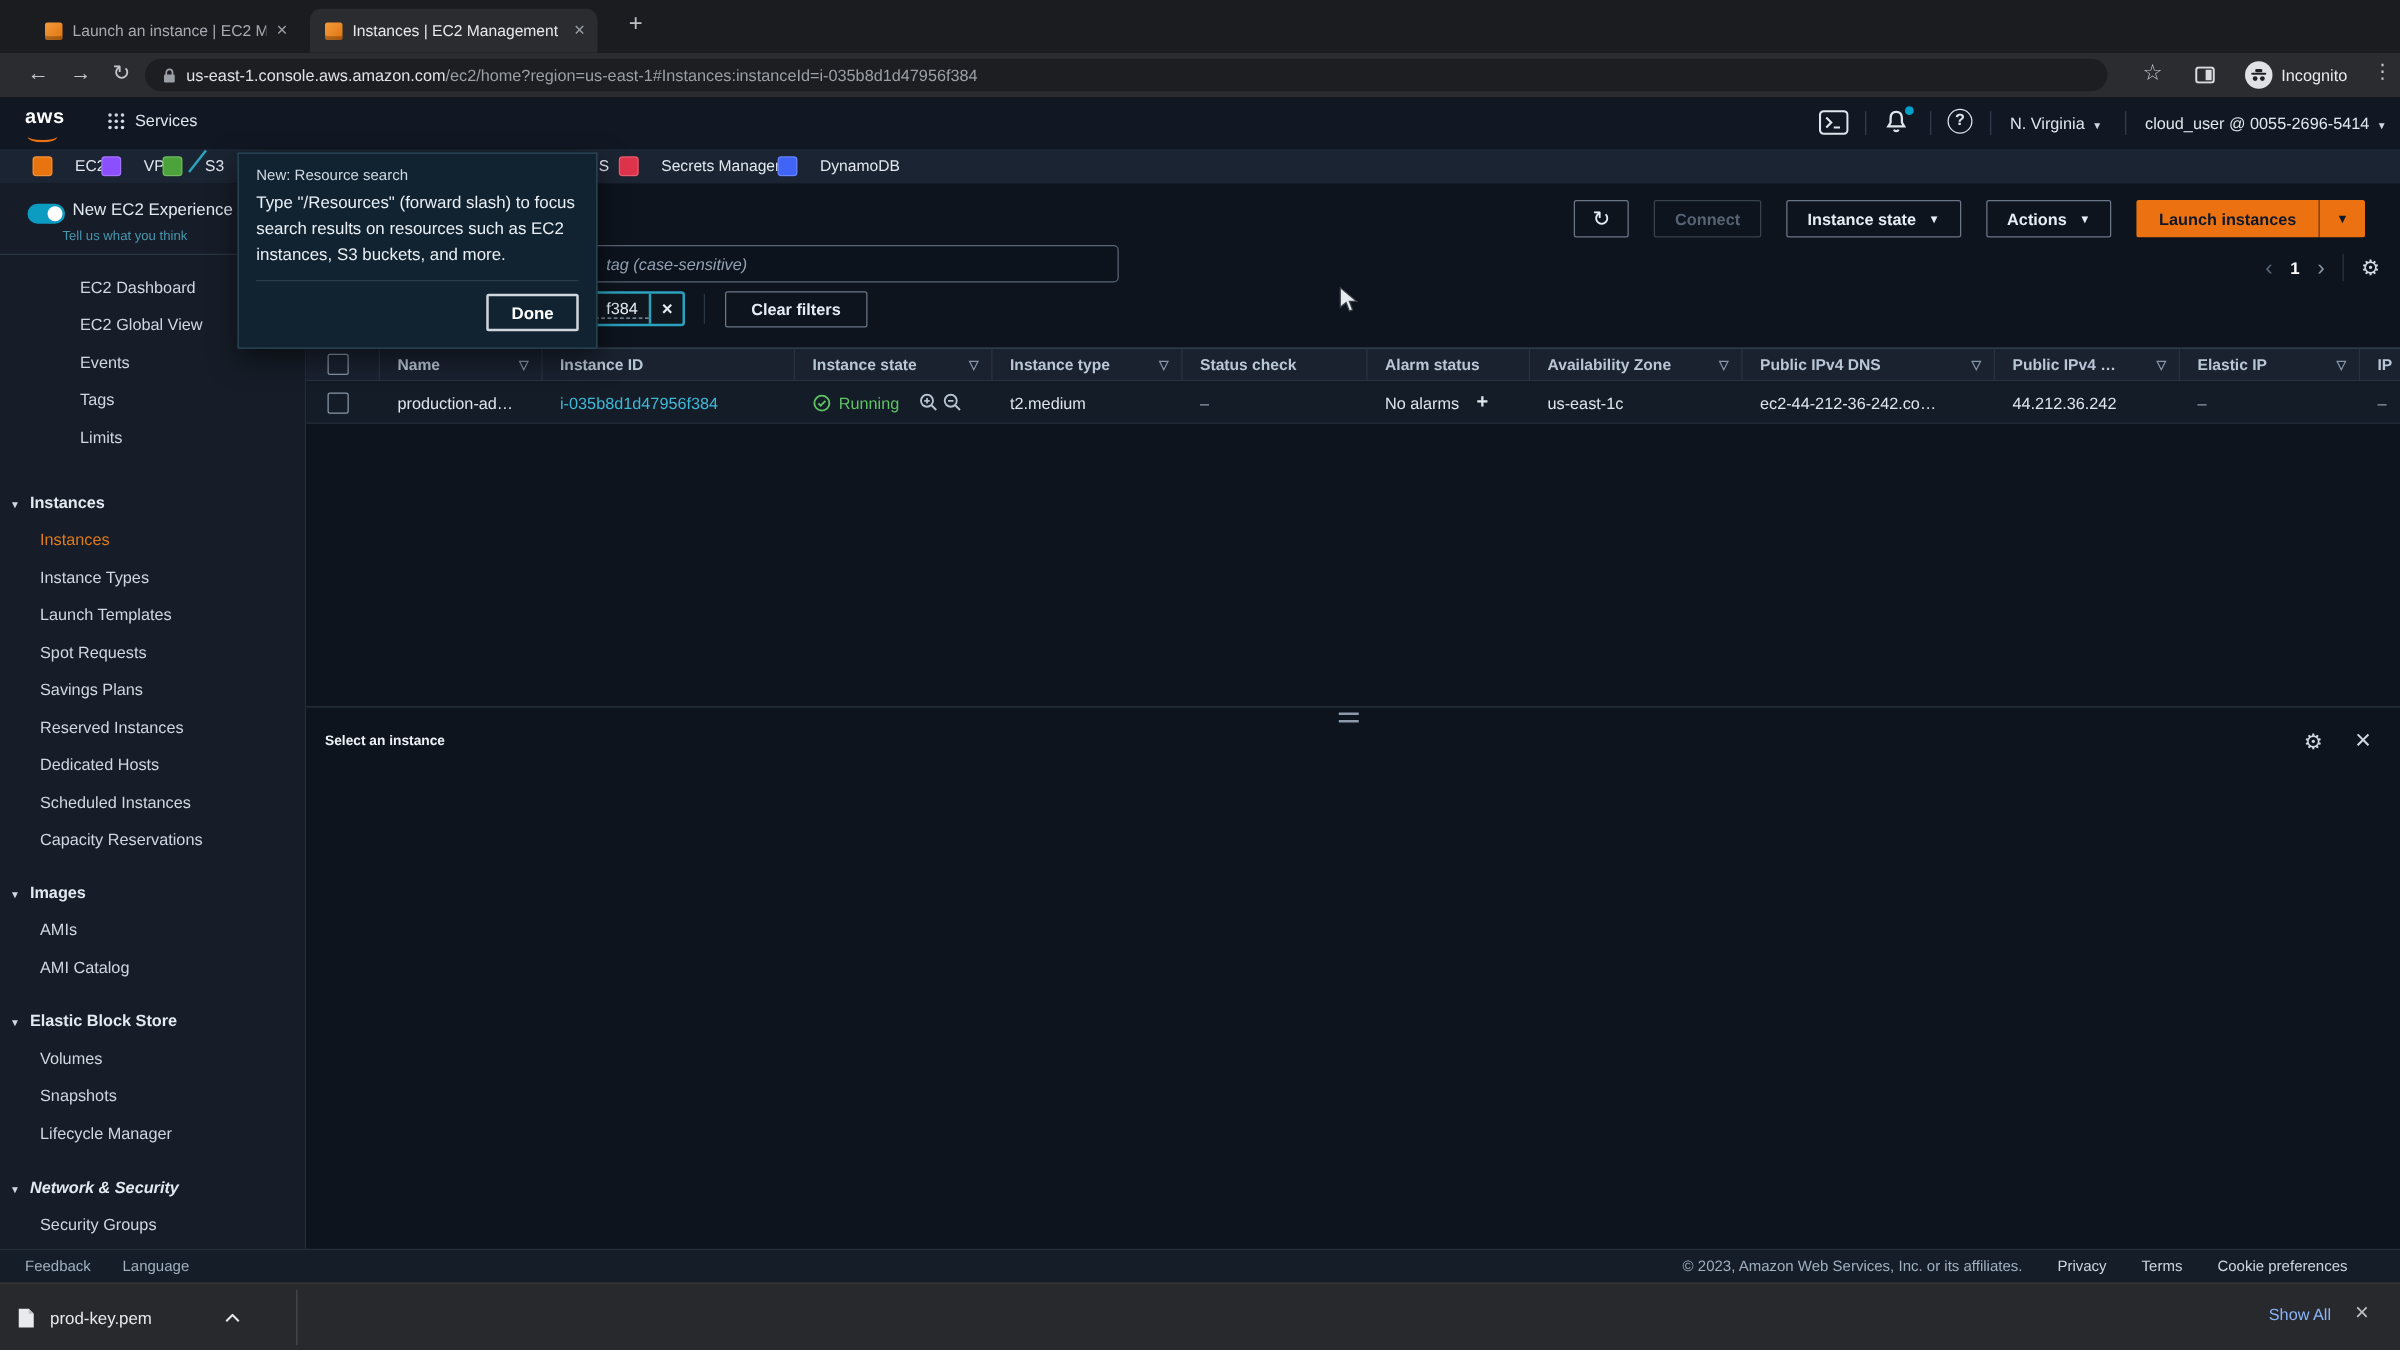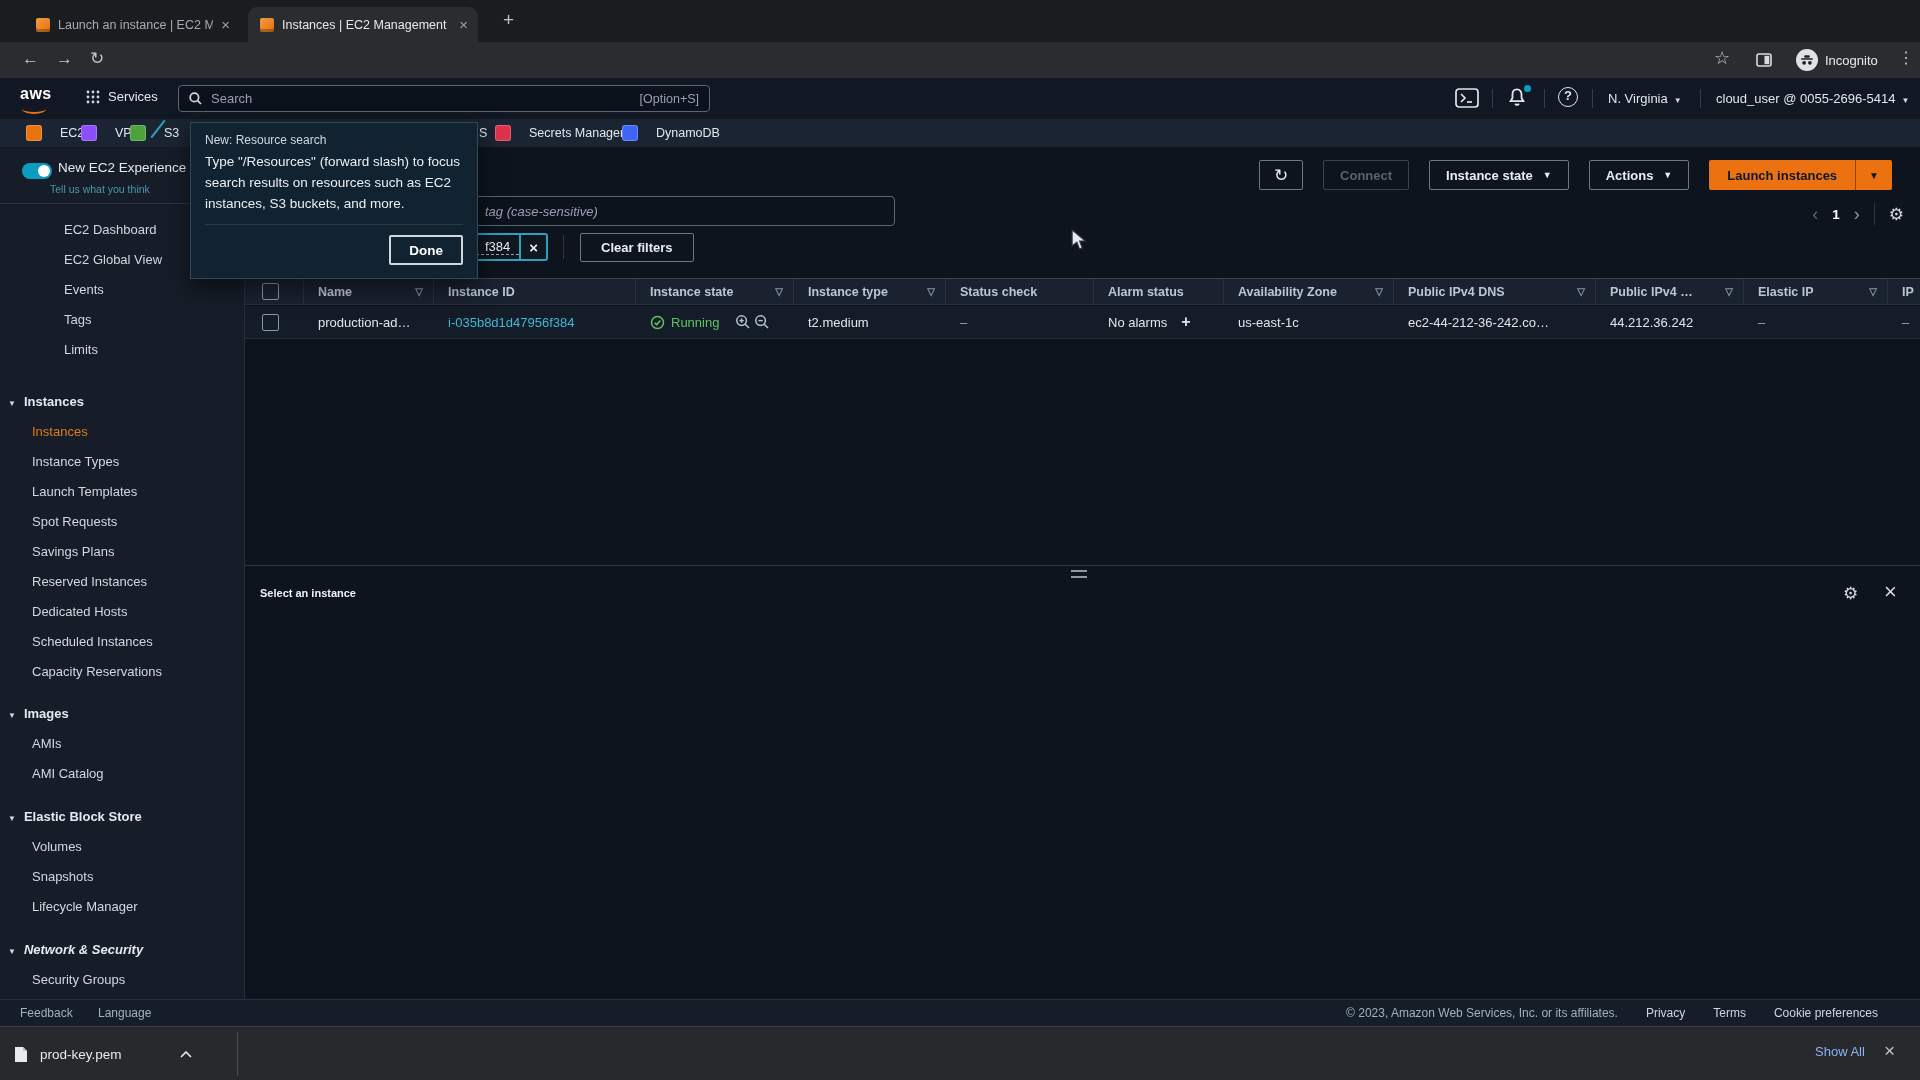--- a/index.html
+++ b/index.html
@@ -130,20 +130,28 @@
     <span class="tabtitle">Instances | EC2 Management C</span>
     <span class="tabclose">×</span>
   </div>
   <span id="newtab">+</span>
 </div>
 
 <div id="toolbar">
   <span class="navic" style="left:22px;">←</span>
   <span class="navic" style="left:56px;">→</span>
   <span class="navic" style="left:90px;">↻</span>
+  <div id="urlpill">
+    <svg width="11" height="13" viewBox="0 0 11 13" style="margin-left:14px;">
+      <path d="M3 6 V4 a2.5 2.5 0 0 1 5 0 V6" stroke="#9aa0a6" stroke-width="1.4" fill="none"></path>
+      <rect x="1.2" y="5.6" width="8.6" height="6.4" rx="1" fill="#9aa0a6"></rect>
+    </svg>
+    <span class="host">us-east-1.console.aws.amazon.com</span>
+      <span class="path">/ec2/home?region=us-east-1#Instances:instanceId=i-035b8d1d47956f384</span>
+  </div>
   <span class="navic" style="left:1714px;font-size:18px;top:7px;">☆</span>
   <svg class="abs" style="left:1756px;top:11px;" width="16" height="14" viewBox="0 0 16 14">
     <rect x="1" y="1" width="14" height="12" rx="2" fill="none" stroke="#d7dadf" stroke-width="1.6"></rect>
     <rect x="8.5" y="2.8" width="4.8" height="8.4" fill="#d7dadf"></rect>
   </svg>
   <div id="incog">
     <span id="incogcircle">
       <svg width="14" height="12" viewBox="0 0 14 12">
         <rect x="1" y="4.2" width="12" height="1.6" rx=".8" fill="#202124"></rect>
         <rect x="4.2" y="1.2" width="5.6" height="2.6" rx="1" fill="#202124"></rect>
@@ -166,28 +174,20 @@
           <circle cx="12" cy="2" r="1.4"></circle>
           <circle cx="2" cy="7" r="1.4"></circle>
           <circle cx="7" cy="7" r="1.4"></circle>
           <circle cx="12" cy="7" r="1.4"></circle>
           <circle cx="2" cy="12" r="1.4"></circle>
           <circle cx="7" cy="12" r="1.4"></circle>
           <circle cx="12" cy="12" r="1.4"></circle>
         </g>
     </svg>
     <span>Services</span>
-  </div>
-  <div id="navsearch">
-    <svg width="13" height="13" viewBox="0 0 13 13">
-      <circle cx="5.4" cy="5.4" r="4.2" fill="none" stroke="#cfd8e3" stroke-width="1.7"></circle>
-      <line x1="8.6" y1="8.6" x2="12" y2="12" stroke="#cfd8e3" stroke-width="1.7"></line>
-    </svg>
-    <span class="ph">Search</span>
-    <span class="kbd">[Option+S]</span>
   </div>
   <svg class="abs" style="left:1455px;top:10px;" width="24" height="20" viewBox="0 0 24 20">
     <rect x="1" y="1" width="22" height="18" rx="3" fill="none" stroke="#dfe5ec" stroke-width="1.7"></rect>
     <path d="M6 6 l4 4 -4 4" fill="none" stroke="#dfe5ec" stroke-width="1.7"></path>
     <line x1="12" y1="14" x2="17" y2="14" stroke="#dfe5ec" stroke-width="1.7"></line>
   </svg>
   <div class="navdiv" style="left:1492px;"></div>
   <svg class="abs" style="left:1507px;top:9px;" width="20" height="22" viewBox="0 0 16 18">
     <path d="M8 2 C5.6 2 4.3 3.7 4.3 6.2 V9 L2.8 11.6 H13.2 L11.7 9 V6.2 C11.7 3.7 10.4 2 8 2 Z" fill="none" stroke="#dfe5ec" stroke-width="1.5"></path>
     <path d="M6.5 13.6 a1.6 1.6 0 0 0 3 0" fill="none" stroke="#dfe5ec" stroke-width="1.5"></path>

